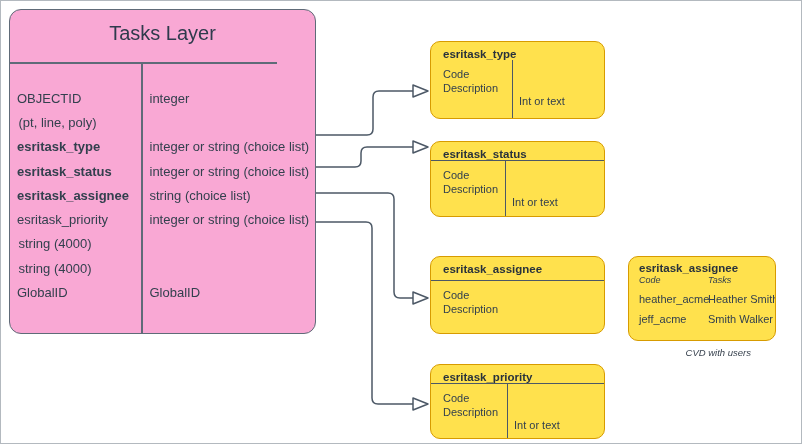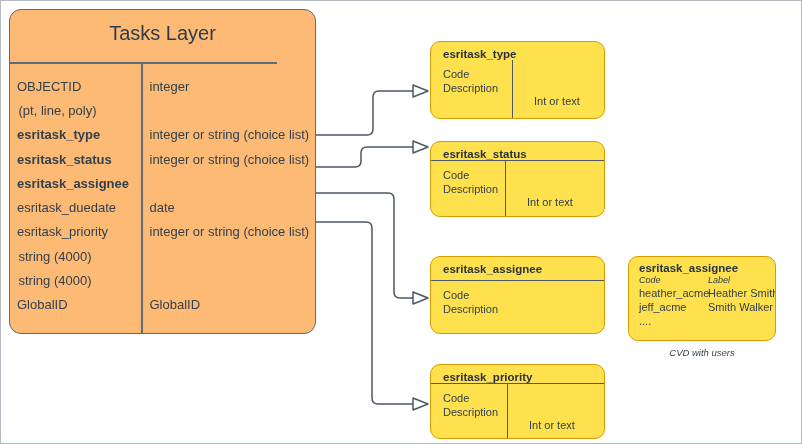--- a/index.html
+++ b/index.html
@@ -9,30 +9,30 @@
     background:#fff; overflow:hidden;
     font-family:"Liberation Sans", sans-serif;
     color:#33404e;
   }
   svg.connectors { position:absolute; left:0; top:0; width:802px; height:444px; }
 
   
   .main-table {
     position:absolute; left:8px; top:8px; width:307px; height:325px;
     box-sizing:border-box; border:1.5px solid #5f6b78; border-radius:12px;
-    background:#fdba74;
+    background:#f9a8d4;
     padding-left:48px;
   }
   .mt-title {
     position:absolute; left:0; top:12px; width:100%;
     text-align:center; font-size:20px; color:#2f3b4d;
   }
   .mt-underline { position:absolute; left:0; top:52px; width:267px; height:1.5px; background:#5f6b78; }
   .mt-coldiv { position:absolute; left:131px; top:52px; bottom:0; width:1.5px; background:#5f6b78; }
-  .mt-rows { position:absolute; left:0; top:64px; width:100%; }
+  .mt-rows { position:absolute; left:0; top:76px; width:100%; }
   .mt-row { display:flex; height:24.3px; align-items:center; font-size:13px; }
   .mt-row .mt-name { width:131px; box-sizing:border-box; padding-left:7px; }
   .mt-row .mt-type { padding-left:8.5px; }
   .mt-row.bold .mt-name { font-weight:bold; }
 
   
   .domain-box {
     position:absolute; width:175px; box-sizing:border-box;
     background:#ffe14d; border:1.6px solid #d79b00; border-radius:10px;
     display:flex; flex-direction:column; overflow:hidden;
@@ -42,38 +42,38 @@
     font-size:11.5px; font-weight:bold; color:#29323c;
   }
   .db-underlined .db-title { border-bottom:1.3px solid #4c5866; height:24px; }
   .db-body { flex:1; display:flex; }
   .db-left {
     box-sizing:border-box; padding:8px 0 0 12px;
     font-size:11px; line-height:13.5px;
   }
   .db-right {
     flex:1; border-left:1.3px solid #4c5866;
-    box-sizing:border-box; padding:8px 0 0 21px;
+    box-sizing:border-box; padding:8px 0 0 6px;
     font-size:11px; line-height:13.5px; white-space:pre;
   }
 
   
   .cvd-box {
     position:absolute; left:627px; top:255px; width:148px; height:85px;
     box-sizing:border-box; background:#ffe14d; border:1.6px solid #d79b00;
     border-radius:10px; padding:5px 0 0 10px; overflow:hidden;
   }
   .cvd-title { font-size:11.5px; font-weight:bold; color:#29323c; }
-  .cvd-row { display:flex; font-size:11px; margin-top:2px; }
+  .cvd-row { display:flex; font-size:11px; margin-top:8px; }
   .cvd-row.headers { font-style:italic; font-size:9px; margin-top:1px; }
   .cvd-c1 { width:69px; white-space:pre; }
   .cvd-c2 { white-space:pre; }
   .cvd-caption {
-    position:absolute; left:627px; top:346px; width:148px;
-    text-align:center; font-style:italic; font-size:9.5px; color:#39434f;
+    position:absolute; left:602px; top:346px; width:148px;
+    text-align:right; font-style:italic; font-size:9.5px; color:#39434f;
   }
 </style>
 </head>
 <body>
 
 <div class="canvas">
 
   <svg class="connectors" viewBox="0 0 802 444" fill="none" stroke="#4c5866" stroke-width="1.5" stroke-linejoin="round">
     <path d="M315 134 H366 Q372 134 372 128 V96 Q372 90 378 90 H412"></path>
     <path d="M315 166 H354 Q360 166 360 160 V152 Q360 146 366 146 H412"></path>
@@ -100,24 +100,21 @@
       <div class="mt-row bold">
         <div class="mt-name">esritask_type</div>
         <div class="mt-type">integer or string (choice list)</div>
       </div>
       <div class="mt-row bold">
         <div class="mt-name">esritask_status</div>
         <div class="mt-type">integer or string (choice list)</div>
       </div>
       <div class="mt-row bold">
         <div class="mt-name">esritask_assignee</div>
-      </div>
-      <div class="mt-row">
-        <div class="mt-name">esritask_duedate</div>
-        <div class="mt-type">date</div>
+        <div class="mt-type">string (choice list)</div>
       </div>
       <div class="mt-row">
         <div class="mt-name">esritask_priority</div>
         <div class="mt-type">integer or string (choice list)</div>
       </div>
       <div class="mt-row">
         <div class="mt-type">string (4000)</div>
       </div>
       <div class="mt-row">
         <div class="mt-type">string (4000)</div>
@@ -178,21 +175,21 @@
         <div>Int or text</div>
         
       </div>
     </div>
   </div>
 
   <div class="cvd-box">
     <div class="cvd-title">esritask_assignee</div>
     <div class="cvd-row headers">
       <div class="cvd-c1">Code</div>
-      <div class="cvd-c2">Label</div>
+      <div class="cvd-c2">Tasks</div>
     </div>
     <div class="cvd-row">
       <div class="cvd-c1">heather_acme</div>
       <div class="cvd-c2">Heather Smith</div>
     </div>
     <div class="cvd-row">
       <div class="cvd-c1">jeff_acme</div>
       <div class="cvd-c2">Smith Walker</div>
     </div>
     <div class="cvd-row">

